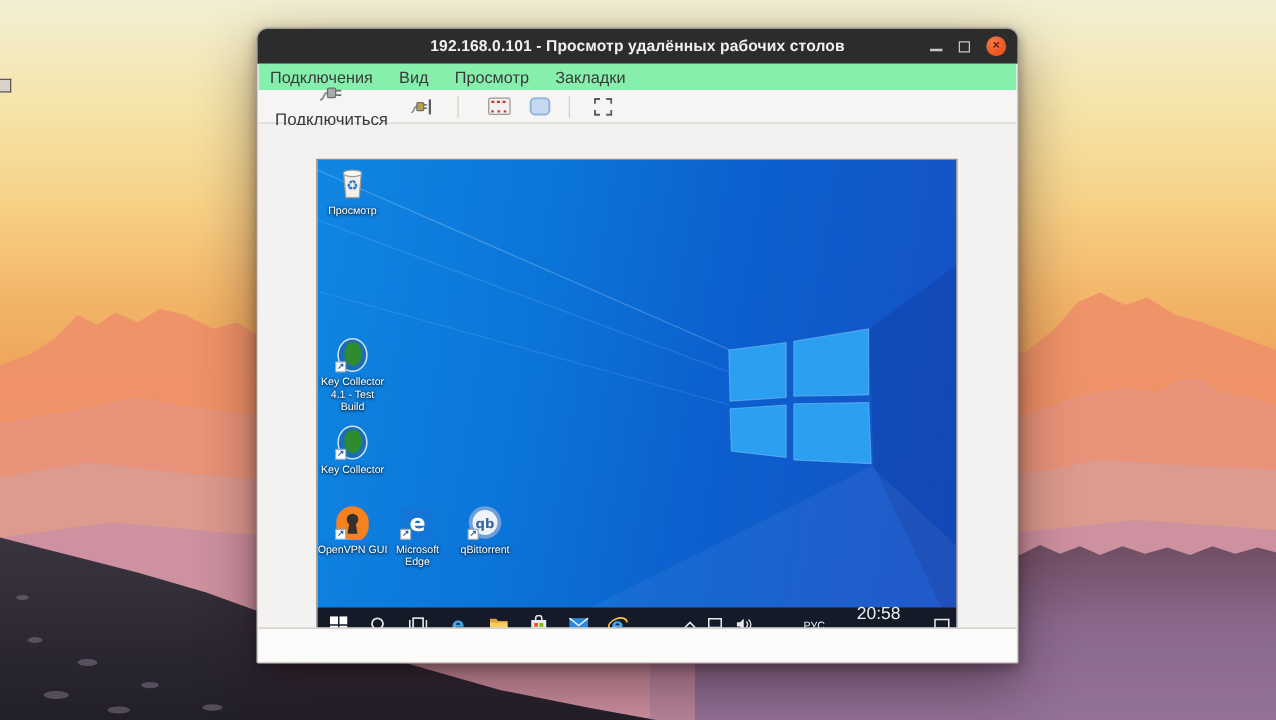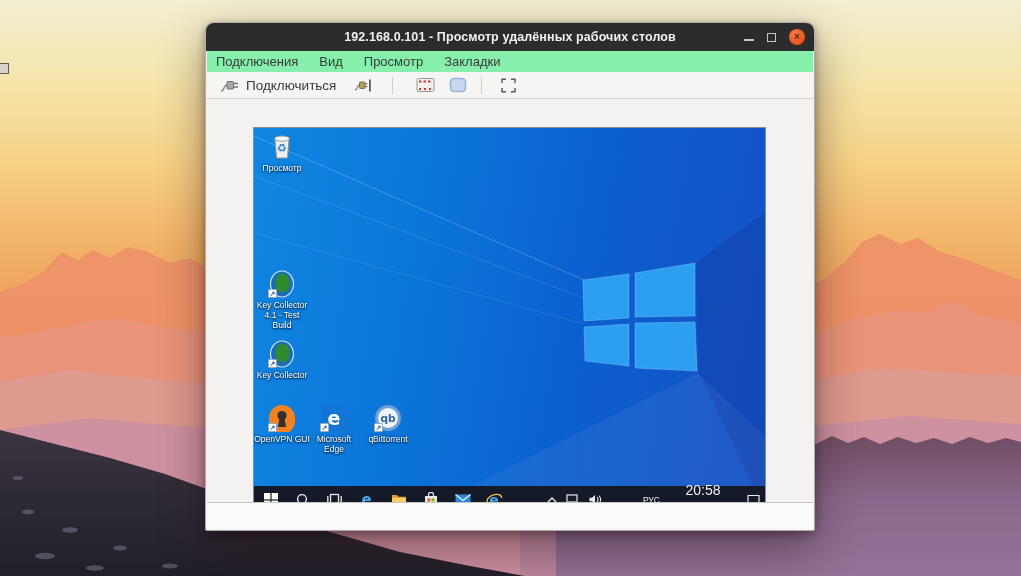--- a/index.html
+++ b/index.html
@@ -26,21 +26,21 @@
   .btn-close { width:16px; height:16px; border-radius:50%;
     background:radial-gradient(circle at 35% 30%, #f57a43, #e9531f 70%);
     color:#63230a; font-size:10px; font-weight:bold; display:flex; align-items:center; justify-content:center; line-height:1; }
 
   .menubar { position:absolute; left:1px; right:1px; top:28px; height:21px; background:#86efac;
     display:flex; align-items:center; gap:21px; padding-left:9px; }
   .menu-item { font-size:13px; color:#3a3a3a; }
 
   .toolbar { position:absolute; left:1px; right:1px; top:49px; height:27px; background:#f6f5f4;
     border-bottom:1px solid #d8d5d1; display:flex; align-items:center; padding-left:7px; }
-  .tbtn { display:flex; align-items:center; gap:6px; padding:2px 6px; border-radius:3px; }
+  .tbtn { display:flex; align-items:center; gap:6px; padding:2px 6px; border-radius:3px;flex-direction:column; }
   .tlabel { font-size:13.5px; color:#3a3a3a; }
   .tsep { width:1px; height:17px; background:#d2cfcb; margin:0 9px; }
   .ticon { display:flex; align-items:center; justify-content:center; }
 
   .content { position:absolute; left:1px; right:1px; top:77px; bottom:1px; background:#f3f2f0; }
   .statusbar { position:absolute; left:0; right:0; bottom:0; height:27px;
     background:#fbfbfa; border-top:1px solid #c9c6c2; }
 
   
   .remote { position:absolute; left:46px; top:27px; width:513px; height:387px;

